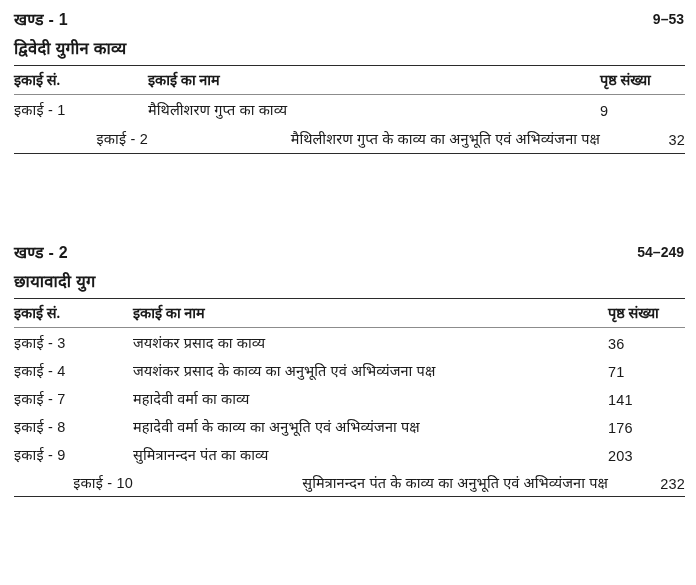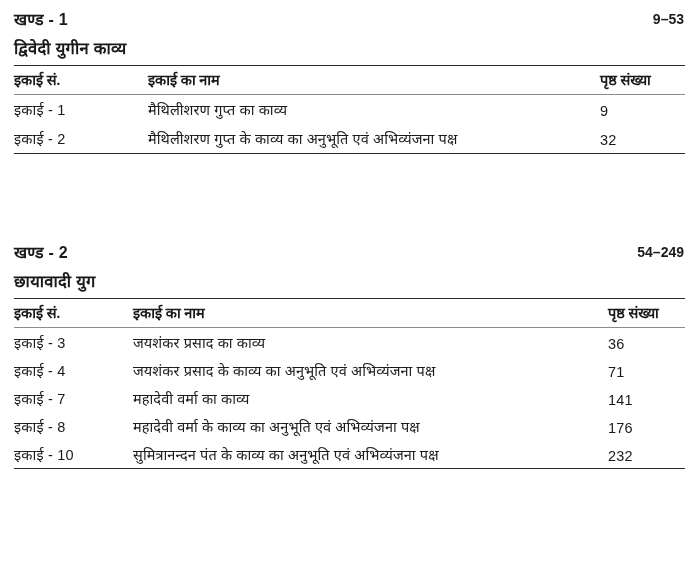--- a/index.html
+++ b/index.html
@@ -80,20 +80,21 @@
   }
   table.toc tbody td {
     padding: 3px 0 4px 0;
     text-align: left;
     vertical-align: bottom;
     white-space: nowrap;
     font-weight: normal;
   }
   table.toc tbody tr:last-child td {
     border-bottom: 1.6px solid #2b2b2b;
+    text-align: right;
   }
 
   
   #table-0 .col-no   { width: 134px; }
   #table-0 .col-name { width: 452px; }
   #table-0 .col-page { width: 85px; }
   #table-0 tbody td  { padding-top: 4px; padding-bottom: 5px; }
 
   
   #table-1 .col-no   { width: 119px; }
@@ -180,20 +181,25 @@
           <td class="cell-no">इकाई - 7</td>
           <td class="cell-name">महादेवी वर्मा का काव्य</td>
           <td class="cell-page">141</td>
         </tr>
         <tr>
           <td class="cell-no">इकाई - 8</td>
           <td class="cell-name">महादेवी वर्मा के काव्य का अनुभूति एवं अभिव्यंजना पक्ष</td>
           <td class="cell-page">176</td>
         </tr>
         <tr>
+          <td class="cell-no">इकाई - 9</td>
+          <td class="cell-name">सुमित्रानन्दन पंत का काव्य</td>
+          <td class="cell-page">203</td>
+        </tr>
+        <tr>
           <td class="cell-no">इकाई - 10</td>
           <td class="cell-name">सुमित्रानन्दन पंत के काव्य का अनुभूति एवं अभिव्यंजना पक्ष</td>
           <td class="cell-page">232</td>
         </tr>
       </tbody>
     </table>
   </div>
 
 </div>
 

